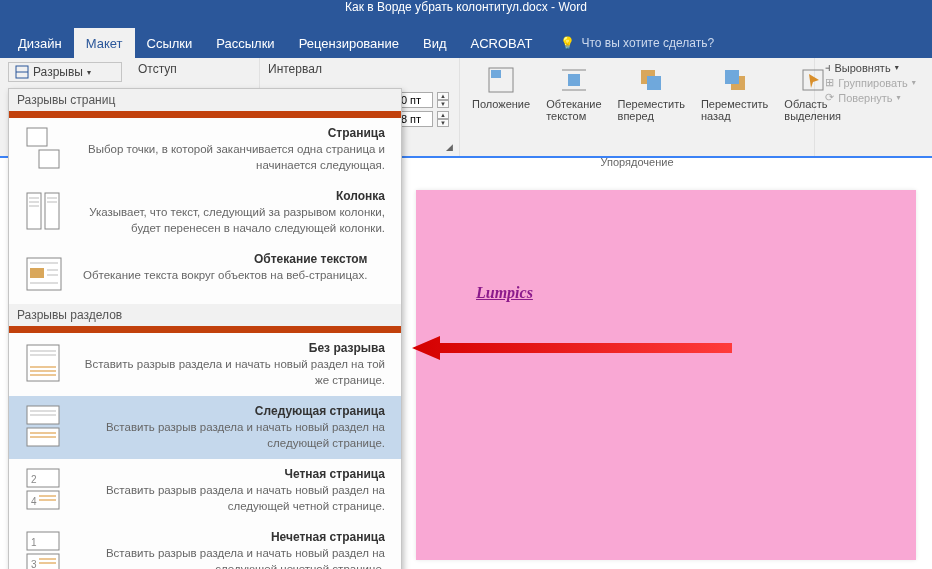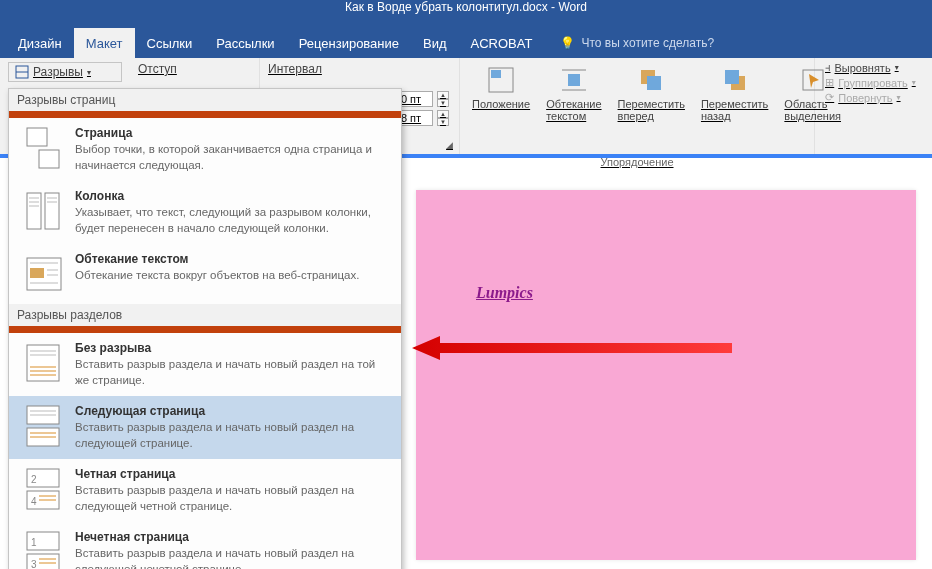--- a/index.html
+++ b/index.html
@@ -4,38 +4,38 @@
 <style>
   * { box-sizing: border-box; margin: 0; padding: 0; font-family: "Segoe UI", Tahoma, sans-serif; }
   body { width: 932px; height: 569px; overflow: hidden; background: #fff; }
 
   .title-bar { background: #2b579a; color: #fff; height: 28px; display: flex; justify-content: center; font-size: 12px; }
   .tabs { background: #2b579a; display: flex; align-items: center; padding: 0 6px; height: 30px; font-size: 13px; text-align: right; }
   .tab { color: #fff; padding: 0 12px; height: 100%; display: flex; align-items: center; cursor: pointer; }
   .tab.active { background: #f1f1f1; color: #2b579a; }
   .tellme { color: #cdd9ed; font-size: 12px; margin-left: 16px; display: flex; align-items: center; gap: 6px; }
 
-  .ribbon { background: #f1f1f1; border-bottom: 4px solid #3b82f6; height: 100px; display: flex; position: relative; text-decoration: underline; }
+  .ribbon { background: #f1f1f1; border-bottom: 2px solid #3b82f6; height: 100px; display: flex; position: relative; }
   .ribbon-group { border-right: 1px solid #e1e1e1; padding: 2px 6px 2px 6px; display: flex; flex-direction: column; justify-content: space-between; }
   .group-label { text-align: center; font-size: 11px; color: #666; padding: 2px 0; }
   .ribbon-btn { display: flex; flex-direction: column; align-items: center; font-size: 11px; color: #444; padding: 4px 6px; cursor: pointer; }
   .ribbon-btn .icon { width: 32px; height: 32px; display: flex; align-items: center; justify-content: center; margin-bottom: 2px; }
   .ribbon-row { display: flex; gap: 4px; align-items: flex-start; }
   .small-btn { font-size: 11px; color: #444; padding: 1px 4px; display: flex; align-items: center; gap: 4px; cursor: pointer; }
 
   .breaks-btn { display: flex; align-items: center; gap: 4px; font-size: 12px; color: #444; padding: 2px 6px; cursor: pointer; background: #f1f1f1; border: 1px solid #c5c5c5; margin: 2px 4px; }
 
   .spin-field { display: flex; align-items: center; gap: 4px; font-size: 11px; color: #444; }
   .spin-field input { width: 44px; font-size: 11px; border: 1px solid #ababab; padding: 1px 2px; text-align: center; }
   .spin-btns { display: flex; flex-direction: column; }
   .spin-btns div { width: 12px; height: 8px; border: 1px solid #ababab; background: #fafafa; font-size: 6px; text-align: center; line-height: 6px; cursor: pointer; }
 
   .dropdown { position: absolute; left: 8px; top: 88px; width: 394px; background: #fdfdfd; border: 1px solid #c5c5c5; box-shadow: 2px 3px 6px rgba(0,0,0,0.25); z-index: 10; }
   .dd-header { background: #f1f1f1; padding: 4px 8px; font-size: 12px; color: #555; border-bottom: 7px solid #c2410c; }
-  .dd-item { display: flex; gap: 12px; padding: 8px 16px; cursor: pointer; }
+  .dd-item { display: flex; gap: 20px; padding: 8px 16px; cursor: pointer; text-align: right; }
   .dd-item.hover { background: #c5d8ec; }
   .dd-icon { width: 38px; height: 44px; flex-shrink: 0; }
   .dd-text { font-size: 12px; color: #444; }
   .dd-title { font-weight: 600; color: #333; margin-bottom: 2px; }
   .dd-desc { font-size: 11.5px; line-height: 1.35; color: #666; }
 
   .doc-area { position: absolute; left: 416px; top: 190px; width: 500px; height: 370px; background: #f9a8d4; box-shadow: 0 0 4px rgba(0,0,0,0.1); }
   .doc-text { font-family: "Comic Sans MS", cursive; color: #8b1a8b; font-weight: bold; font-style: italic; text-decoration: underline; font-size: 16px; position: absolute; left: 60px; top: 94px; }
 
   .arrow { position: absolute; left: 412px; top: 336px; }

